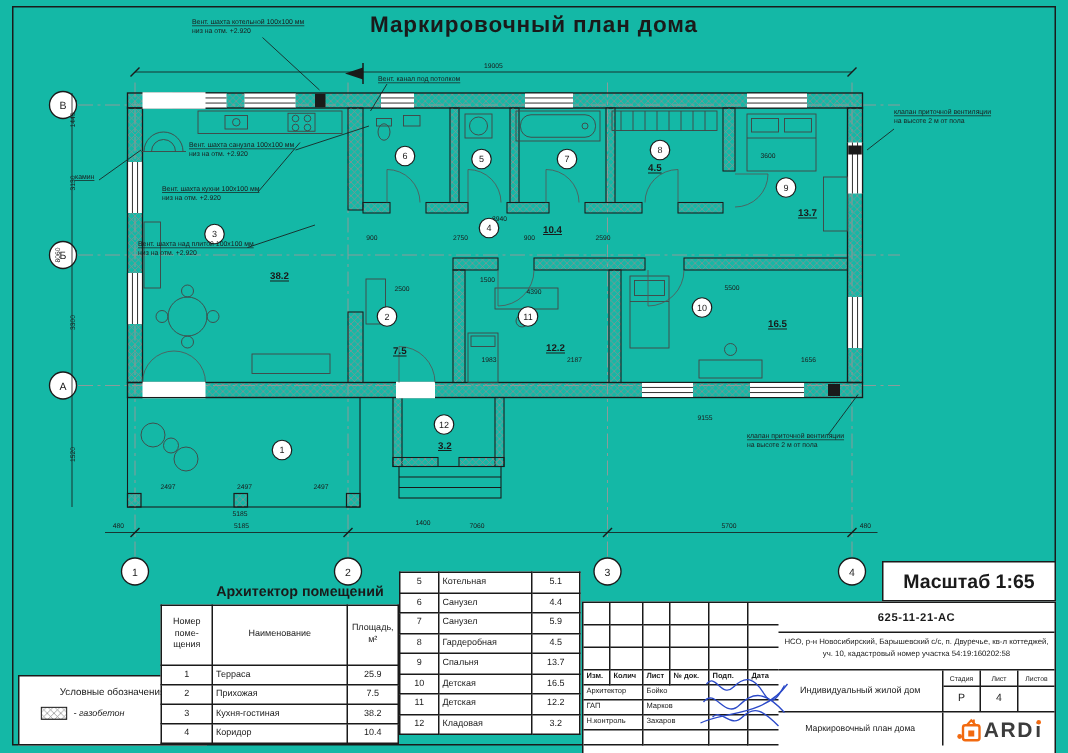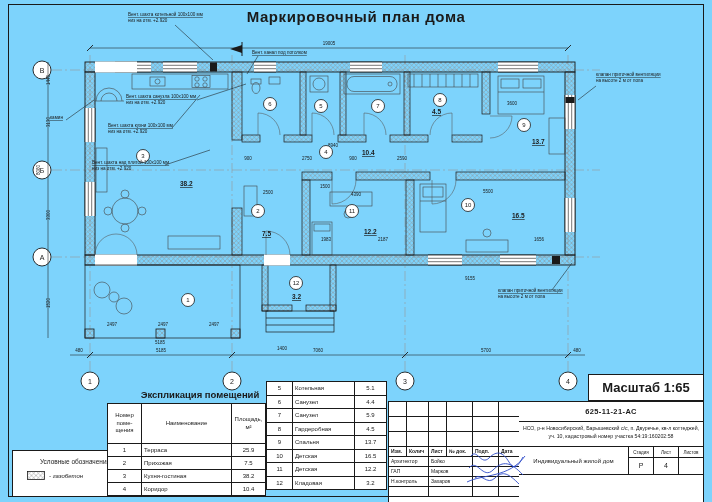--- a/index.html
+++ b/index.html
@@ -1,16 +1,16 @@
 <!DOCTYPE html>
 <html><head>
 <meta charset="utf-8">
 <style>
   html,body{margin:0;padding:0;background:#fff;}
-  .sheet{position:relative;width:712px;height:502px;background:#7dd3fc;overflow:hidden;
+  .sheet{position:relative;width:712px;height:502px;background:#14b8a6;overflow:hidden;
          font-family:"Liberation Sans",sans-serif;color:#1a1a1a;}
   .frame{position:absolute;left:8px;top:4px;width:696px;height:493px;border:1.6px solid #1a1a1a;box-sizing:border-box;}
   .title{position:absolute;left:0;right:0;top:8px;text-align:center;font-size:15px;font-weight:bold;letter-spacing:.6px;}
   svg text{font-family:"Liberation Sans",sans-serif;fill:#1a1a1a;}
   .axl{stroke:#999;stroke-width:.6;stroke-dasharray:10 3 2 3;fill:none;}
   .axc{fill:#fff;stroke:#1a1a1a;stroke-width:.9;}
   .axt{font-size:7px;text-anchor:middle;}
   .tick{stroke:#1a1a1a;stroke-width:.9;}
   .dim{font-size:4.5px;text-anchor:middle;}
   .ann{font-size:4.6px;}
@@ -355,21 +355,21 @@
   <div class="legend">
     <div class="legend-title">Условные обозначения</div>
     <div class="legend-row">
       <svg width="18" height="9">
         <rect x="0.5" y="0.5" width="17" height="8" fill="url(#hx)" stroke="#1a1a1a" stroke-width="0.8"></rect>
       </svg>
       <span class="legend-item">- газобетон</span>
     </div>
   </div>
 
-  <div class="expl-title">Экспликация помещений</div>
+  <div class="expl-title">Архитектор помещений</div>
 
   <table class="expl expl-left">
     <colgroup>
         <col style="width:34px">
         <col style="width:90px">
         <col style="width:34px">
       </colgroup>
     <thead>
       <tr style="height:40px">
         <th>Номер
@@ -524,20 +524,33 @@
             <div>Лист</div>
             <div>Листов</div>
           </div>
           <div class="tb-stage-v">
             <div>Р</div>
             <div>4</div>
             <div></div>
           </div>
         </div>
       </div>
+      <div class="tb-bot">
+        <div class="tb-draw">Маркировочный план дома</div>
+        <div class="tb-logo">
+          <svg width="17" height="17" viewBox="0 0 17 17">
+            <circle cx="1.8" cy="13" r="1.6" fill="#f26a10"></circle>
+            <rect x="4" y="5.5" width="11" height="10" rx="1.5" fill="none" stroke="#f26a10" stroke-width="1.6"></rect>
+            <path d="M6.5,5.5 L9.5,2.2 L12.5,5.5 M11.2,1.6 V4" fill="none" stroke="#f26a10" stroke-width="1.4"></path>
+            <rect x="7.5" y="9" width="4" height="4" fill="#f26a10"></rect>
+          </svg>
+          <span class="ardi">ARD</span>
+            <span class="ardi-i">i</span>
+        </div>
+      </div>
     </div>
     <svg class="sig" width="62" height="52">
       <g fill="none" stroke="#2b49c8" stroke-width="0.9">
         <path d="M6,12 c6,-8 10,10 18,2 s14,-6 20,4 s10,2 14,-5"></path>
         <path d="M4,24 c8,-10 14,12 24,2 s18,-8 30,5"></path>
         <path d="M10,34 c6,-6 12,8 20,0 s14,-4 24,6"></path>
         <path d="M2,38 C18,30 44,34 60,12"></path>
       </g>
     </svg>
   </div>

